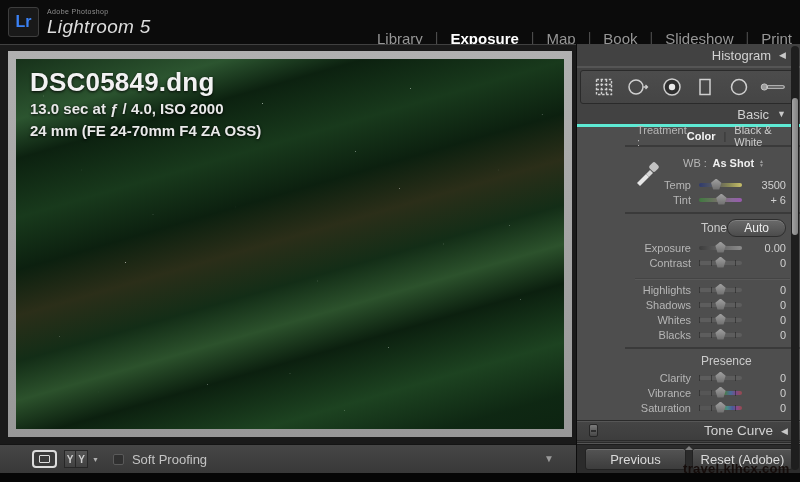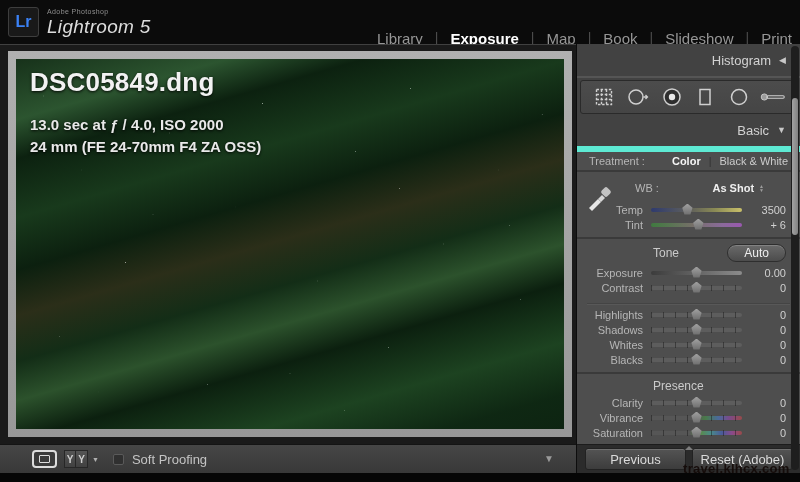--- a/index.html
+++ b/index.html
@@ -63,50 +63,50 @@
       rgba(120,88,52,.30) 45%,
       rgba(40,85,45,.30) 52%,
       rgba(100,170,95,.38) 58%,
       rgba(25,65,32,.10) 64%,
       rgba(60,130,65,.38) 73%,
       rgba(30,80,40,.22) 81%,
       rgba(15,45,22,0) 100%); }
   .photo::after { content:""; position:absolute; inset:0; z-index:2;
     background:radial-gradient(130% 130% at 50% 45%, rgba(0,0,0,0) 55%, rgba(0,0,0,.45) 100%); }
   .overlay-info { position:absolute; left:14px; top:8px; z-index:3; color:#f2f2f2; text-shadow:0 1px 3px rgba(0,0,0,.9); }
-  .fname { font-size:26px; font-weight:bold; letter-spacing:.2px; margin-bottom:16px; }
+  .fname { font-size:26px; font-weight:bold; letter-spacing:.2px; margin-bottom:0; }
   .meta  { font-size:15px; font-weight:bold; color:#e9e9e9; line-height:1.45; }
 
   
   .toolbar { position:absolute; left:0; bottom:0; width:576px; height:29px;
              background:linear-gradient(180deg,#464646,#383838); border-top:1px solid #141414;
              display:flex; align-items:center; }
   .loupe-btn { width:25px; height:18px; margin-left:32px; border:2px solid #dcdcdc; border-radius:4px;
                background:#3a3a3a; display:flex; align-items:center; justify-content:center; cursor:pointer; }
   .loupe-btn .inner { width:11px; height:8px; border:1px solid #dcdcdc; border-radius:1px; }
   .yy { display:flex; margin-left:7px; }
   .yy span { width:12px; height:18px; background:linear-gradient(180deg,#555,#414141); border:1px solid #272727;
              color:#cfcfcf; font-size:10px; font-weight:bold; display:flex; align-items:center; justify-content:center; cursor:pointer; }
   .yy span + span { border-left:none; }
   .dd-arrow { font-size:7px; color:#b0b0b0; margin-left:4px; cursor:pointer; }
   .cb { width:11px; height:11px; margin-left:14px; background:#303030; border:1px solid #5a5a5a; border-radius:2px; cursor:pointer; }
   .cb-label { font-size:13px; color:#c4c4c4; margin-left:8px; }
   .toolbar-collapse { position:absolute; right:22px; top:8px; font-size:10px; color:#9a9a9a; cursor:pointer; }
 
   
   .panel { position:absolute; left:576px; top:0; width:224px; height:429px; background:#424242; border-left:1px solid #0d0d0d; }
-  .p-header { display:flex; align-items:center; font-size:13px; color:#d2d2d2; padding:16px 12px; }
+  .p-header { display:flex; align-items:center; font-size:13px; color:#d2d2d2; padding:0 12px; }
   .p-header .tri { font-size:9px; color:#c8c8c8; margin-left:8px; }
   .hdr-histogram { height:24px; justify-content:flex-end; border-bottom:2px solid #555; padding-right:14px; }
   .toolstrip { height:34px; margin:2px 3px 0 3px; background:linear-gradient(180deg,#4c4c4c,#454545);
                border:1px solid #2a2a2a; border-radius:3px; display:flex; align-items:center; justify-content:space-around; padding:0 6px; }
   .tool { width:26px; height:26px; display:flex; align-items:center; justify-content:center; cursor:pointer; }
   .hdr-basic { height:20px; justify-content:flex-end; padding-right:14px; }
 
-  .basic-body { background:#4e4e4e; border-top:6px solid #5eead4; font-size:11px; color:#b6b6b6; }
+  .basic-body { background:#4e4e4e; border-top:3px solid #5eead4; font-size:11px; color:#b6b6b6;padding-left:48px; }
   .block { padding:4px 0 5px 0; border-bottom:2px solid #3a3a3a; position:relative; }
 
   .treatment-row { height:20px; display:flex; align-items:center; padding:0 12px; }
   .t-right { margin-left:auto; display:flex; align-items:center; gap:8px; }
   .t-color { color:#f5f5f5; font-weight:bold; cursor:pointer; }
   .t-sep { color:#333; }
   .t-bw { color:#cccccc; cursor:pointer; }
 
   .wb-block { min-height:62px; }
   .dropper { position:absolute; left:8px; top:10px; cursor:pointer; }

